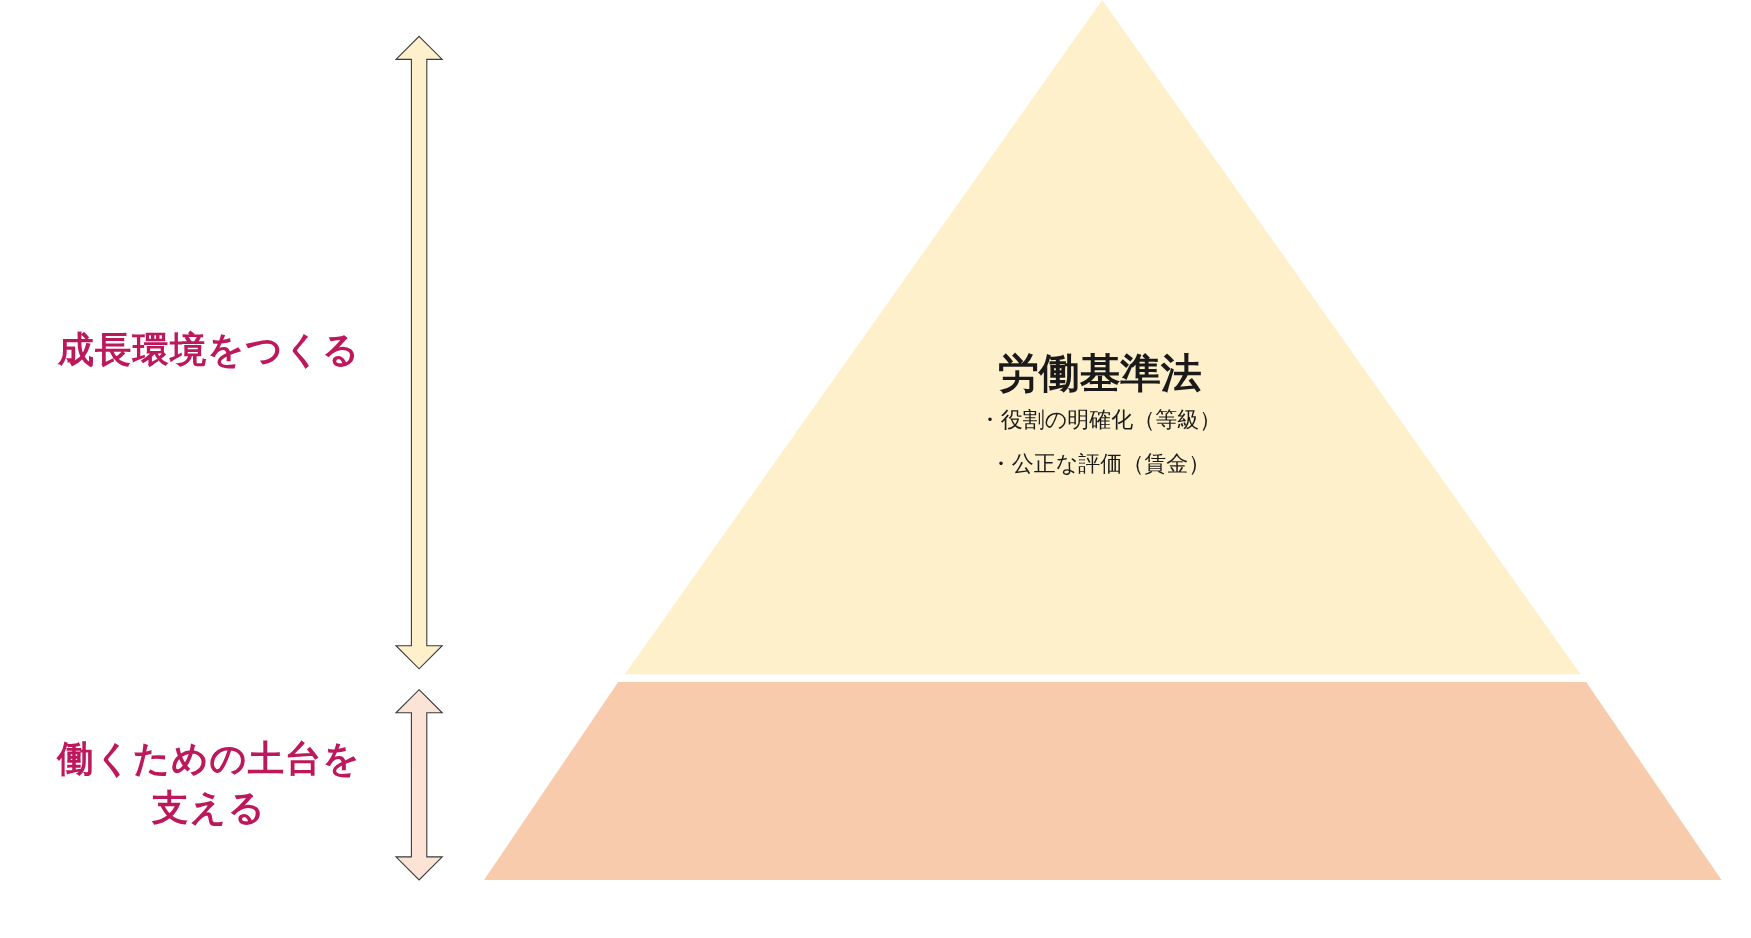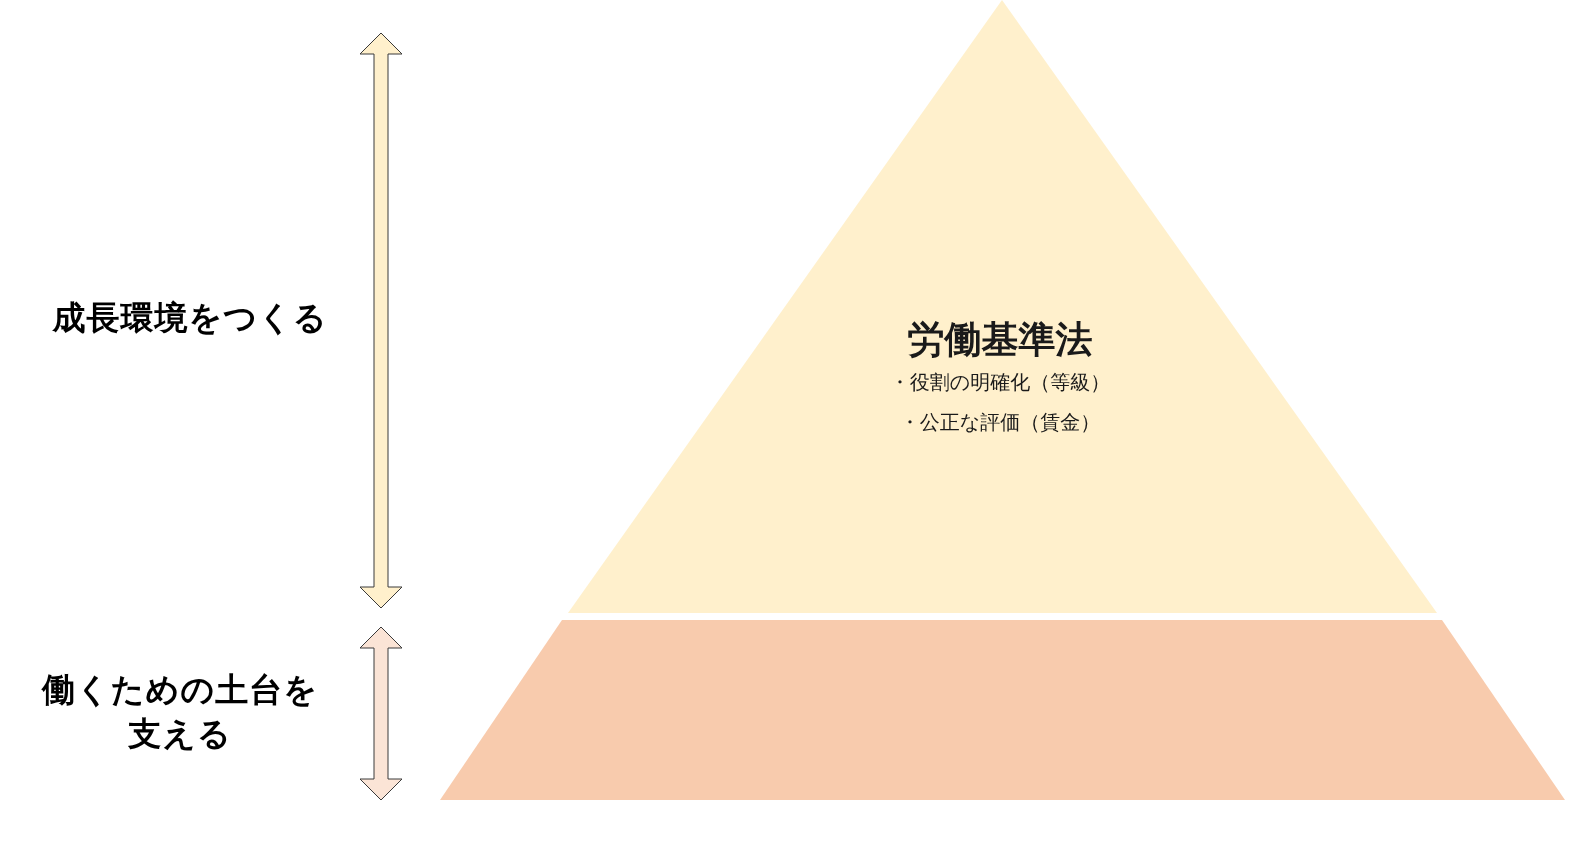--- a/index.html
+++ b/index.html
@@ -1,23 +1,23 @@
 <!DOCTYPE html>
 <html><head>
 <meta charset="utf-8">
 <style>
   html, body { margin:0; padding:0; background:#ffffff; }
   body { width:1592px; height:853px; position:relative; overflow:hidden;
          font-family: "DejaVu Sans", "Liberation Sans", sans-serif; }
   .stage { position:absolute; left:0; top:0; width:1592px; height:853px; }
   svg.shapes { position:absolute; left:0; top:0; }
-  .side-label { position:absolute; color:#000000; font-weight:bold; font-size:33px;
+  .side-label { position:absolute; color:#be185d; font-weight:bold; font-size:33px;
                 text-align:center; line-height:44px; letter-spacing:1px; }
   .label-top { left:10px; top:296px; width:360px; }
-  .label-bottom { left:0; top:668px; width:360px; }
+  .label-bottom { left:10px; top:668px; width:360px; }
   .tier-text { position:absolute; text-align:center; color:#1a1a1a; }
   .tier-top { left:700px; top:316px; width:600px; }
   .tier-bottom { left:500px; top:664px; width:1000px; }
   .tier-title { font-weight:bold; font-size:37px; line-height:48px; display:block; }
   .tier-item { font-size:20px; line-height:40px; display:block;font-family:Liberation Mono, monospace; }
 </style>
 </head>
 <body>
 
 <div class="stage">

